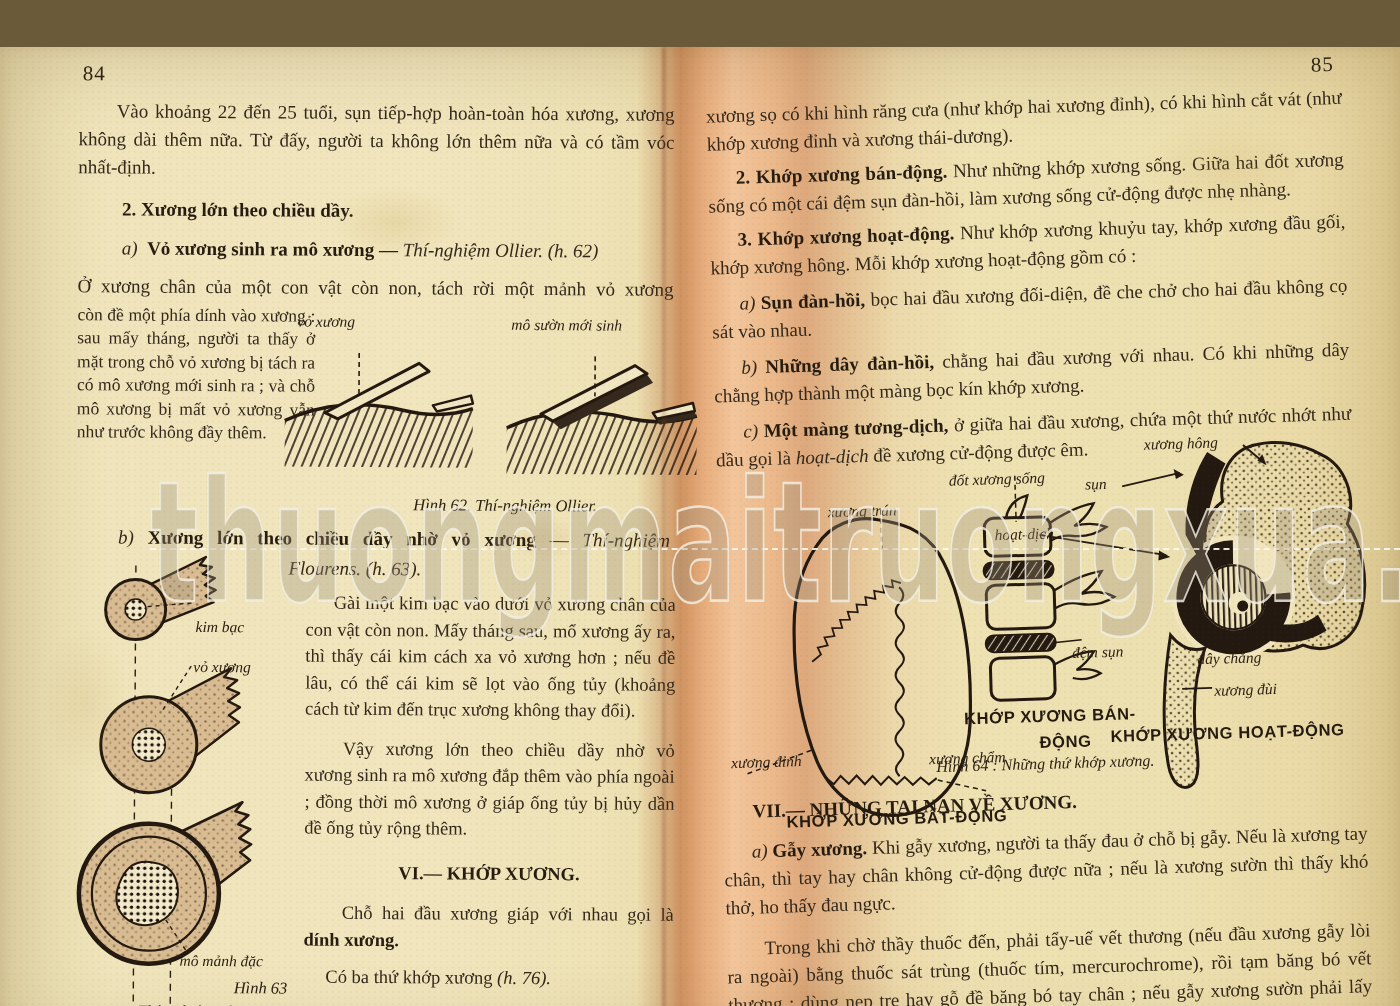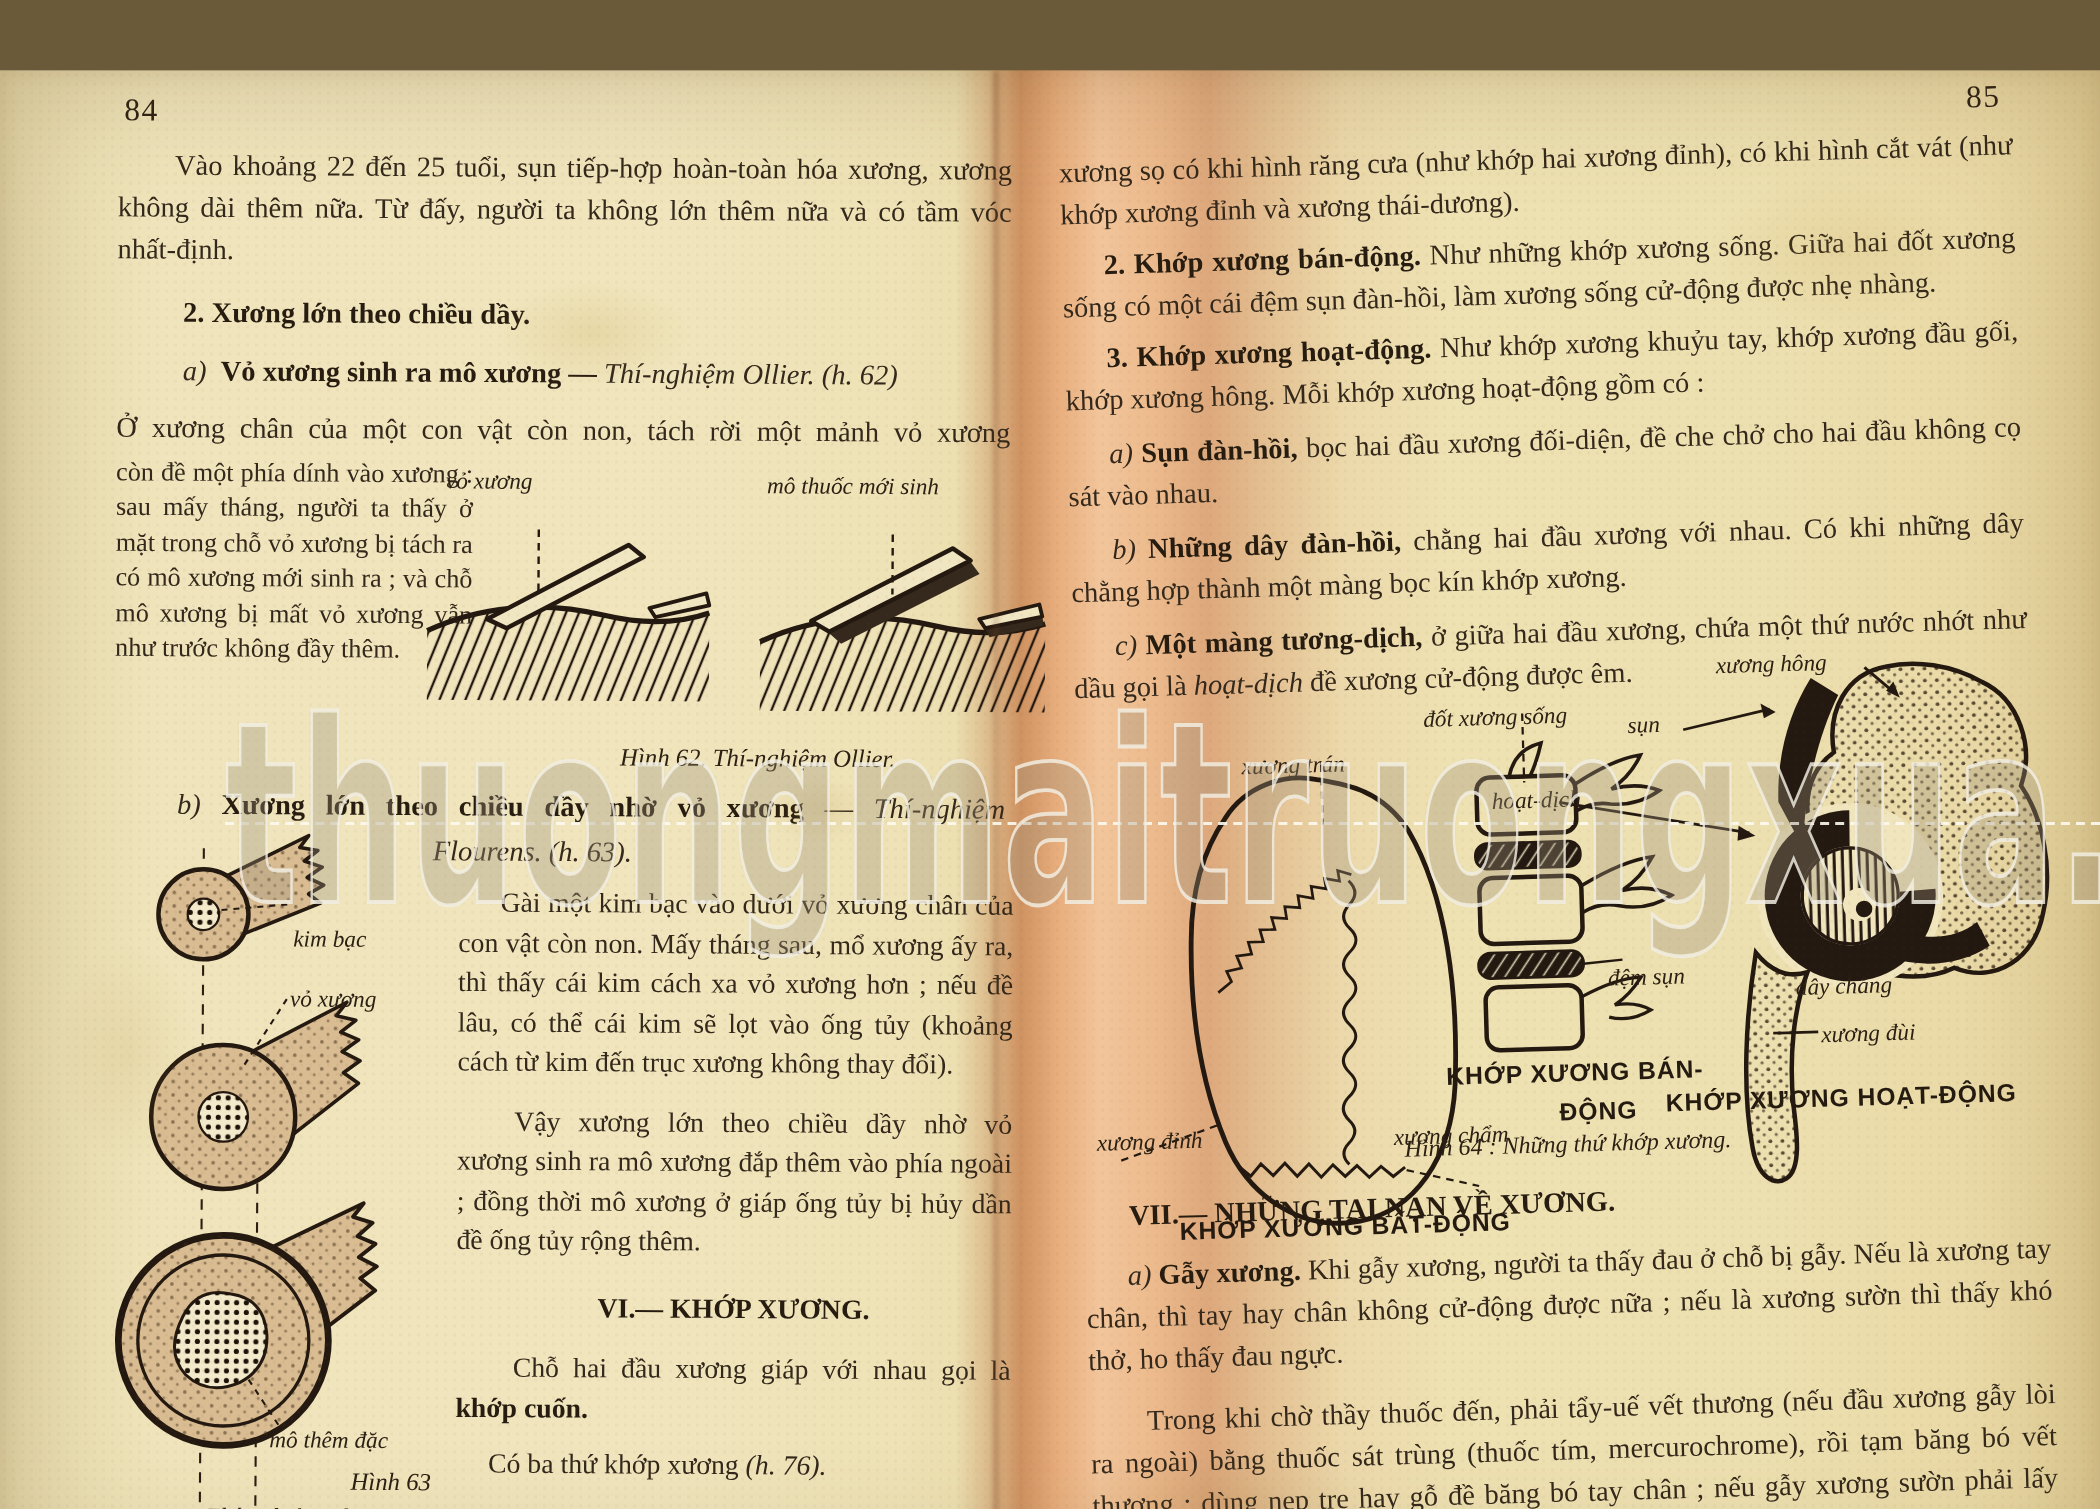--- a/index.html
+++ b/index.html
@@ -66,21 +66,21 @@
     <div class="abs t" style="left:16px;top:52px;width:596px;">
       <p class="ind2">Vào khoảng 22 đến 25 tuổi, sụn tiếp-hợp hoàn-toàn hóa xương, xương không dài thêm nữa. Từ đấy, người ta không lớn thêm nữa và có tầm vóc nhất-định.</p>
       <p class="b nw" style="margin-top:14px;padding-left:44px;">2. Xương lớn theo chiều dầy.</p>
       <p class="nw" style="margin-top:11px;padding-left:44px;"><span class="i">a)</span>&nbsp; <span class="b">Vỏ xương sinh ra mô xương —</span> <span class="i">Thí-nghiệm Ollier. (h. 62)</span></p>
       <p class="jall" style="margin-top:10px;">Ở xương chân của một con vật còn non, tách rời một mảnh vỏ xương</p>
     </div>
 
     <div class="abs t" style="left:16px;top:258px;width:238px;font-size:17.5px;line-height:23.4px;">còn đề một phía dính vào xương : sau mấy tháng, người ta thấy ở mặt trong chỗ vỏ xương bị tách ra có mô xương mới sinh ra ; và chỗ mô xương bị mất vỏ xương vẫn như trước không đầy thêm.</div>
 
     <div class="lab" style="left:236px;top:266px;">vỏ xương</div>
-    <div class="lab" style="left:450px;top:268px;">mô thuốc mới sinh</div>
+    <div class="lab" style="left:450px;top:268px;">mô sườn mới sinh</div>
     <svg style="left:220px;top:296px;" width="196" height="132" viewBox="0 0 196 132">
       <defs>
         <pattern id="h62a" width="8" height="8" patternUnits="userSpaceOnUse" patternTransform="rotate(22)">
           <line x1="2" y1="0" x2="2" y2="8" stroke="#241910" stroke-width="1.6"></line>
         </pattern>
       </defs>
       <path d="M4,78 C42,60 84,58 122,67 C148,73 172,72 192,65 L192,124 L4,124 Z" fill="url(#h62a)" stroke="none"></path>
       <path d="M4,78 C42,60 84,58 122,67 C148,73 172,72 192,65" fill="none" stroke="#241910" stroke-width="3.5"></path>
       <path d="M44,70 L138,20 L148,28 L57,76 Z" fill="#f1e6c2" stroke="#241910" stroke-width="3" stroke-linejoin="round"></path>
       <path d="M152,62 L190,52 L192,60 L156,68 Z" fill="#f1e6c2" stroke="#241910" stroke-width="2.5" stroke-linejoin="round"></path>
@@ -138,29 +138,29 @@
       <path d="M106,292 L184,254 L177,263 L190,267 L180,276 L192,281 L181,290 L193,296 L182,304 L192,312 L148,346 Z" fill="url(#ds63)" stroke="none"></path>
       <circle cx="91" cy="346" r="70" fill="#d9bc92" stroke="#241910" stroke-width="4.5"></circle>
       <circle cx="91" cy="346" r="70" fill="url(#ds63)" stroke="none"></circle>
       <circle cx="91" cy="346" r="57" fill="none" stroke="#241910" stroke-width="2.2"></circle>
       <path d="M64,330 Q74,310 96,315 Q118,318 120,342 Q121,364 102,374 Q81,383 66,369 Q52,354 64,330 Z" fill="#f3e9cb" stroke="#241910" stroke-width="2"></path>
       <path d="M64,330 Q74,310 96,315 Q118,318 120,342 Q121,364 102,374 Q81,383 66,369 Q52,354 64,330 Z" fill="url(#dd63)" stroke="none"></path>
       <line x1="108" y1="372" x2="128" y2="402" stroke="#241910" stroke-width="1.4" stroke-dasharray="4,4"></line>
     </svg>
     <div class="lab" style="left:136px;top:572px;">kim bạc</div>
     <div class="lab" style="left:134px;top:612px;">vỏ xương</div>
-    <div class="lab" style="left:122px;top:906px;">mô thêm đặc</div>
+    <div class="lab" style="left:122px;top:906px;">mô mảnh đặc</div>
     <div class="itcap" style="left:70px;top:932px;width:160px;text-align:right;">Hình 63</div>
     <div class="itcap" style="left:30px;top:956px;width:240px;text-align:center;">Thí-nghiệm Flourens</div>
 
     <div class="abs t" style="left:246px;top:543px;width:370px;font-size:18.5px;line-height:26.5px;">
       <p class="ind">Gài một kim bạc vào dưới vỏ xương chân của con vật còn non. Mấy tháng sau, mổ xương ấy ra, thì thấy cái kim cách xa vỏ xương hơn ; nếu đề lâu, có thể cái kim sẽ lọt vào ống tủy (khoảng cách từ kim đến trục xương không thay đổi).</p>
       <p class="ind2" style="margin-top:13px;">Vậy xương lớn theo chiều dầy nhờ vỏ xương sinh ra mô xương đắp thêm vào phía ngoài ; đồng thời mô xương ở giáp ống tủy bị hủy dần đề ống tủy rộng thêm.</p>
       <p class="b center" style="margin-top:18px;text-align:center;">VI.— KHỚP XƯƠNG.</p>
-      <p class="ind2" style="margin-top:14px;"><span>Chỗ hai đầu xương giáp với nhau gọi là</span> <span class="b">khớp cuốn.</span></p>
+      <p class="ind2" style="margin-top:14px;"><span>Chỗ hai đầu xương giáp với nhau gọi là</span> <span class="b">dính xương.</span></p>
       <p style="margin-top:11px;text-align:left;text-indent:22px;"><span>Có ba thứ khớp xương</span> <span class="i">(h. 76).</span></p>
     </div>
 
     <div class="abs t jall" style="left:46px;top:963px;width:586px;"><span class="b">1. Khớp xương bất-động.</span> <span>Như những khớp xương sọ. Những khớp</span></div>
   </div>
 
   <div class="page" id="pg85">
     <div class="abs pnum" style="left:636px;top:14px;">85</div>
 
     <div class="abs t" style="left:30px;top:46px;width:636px;">

